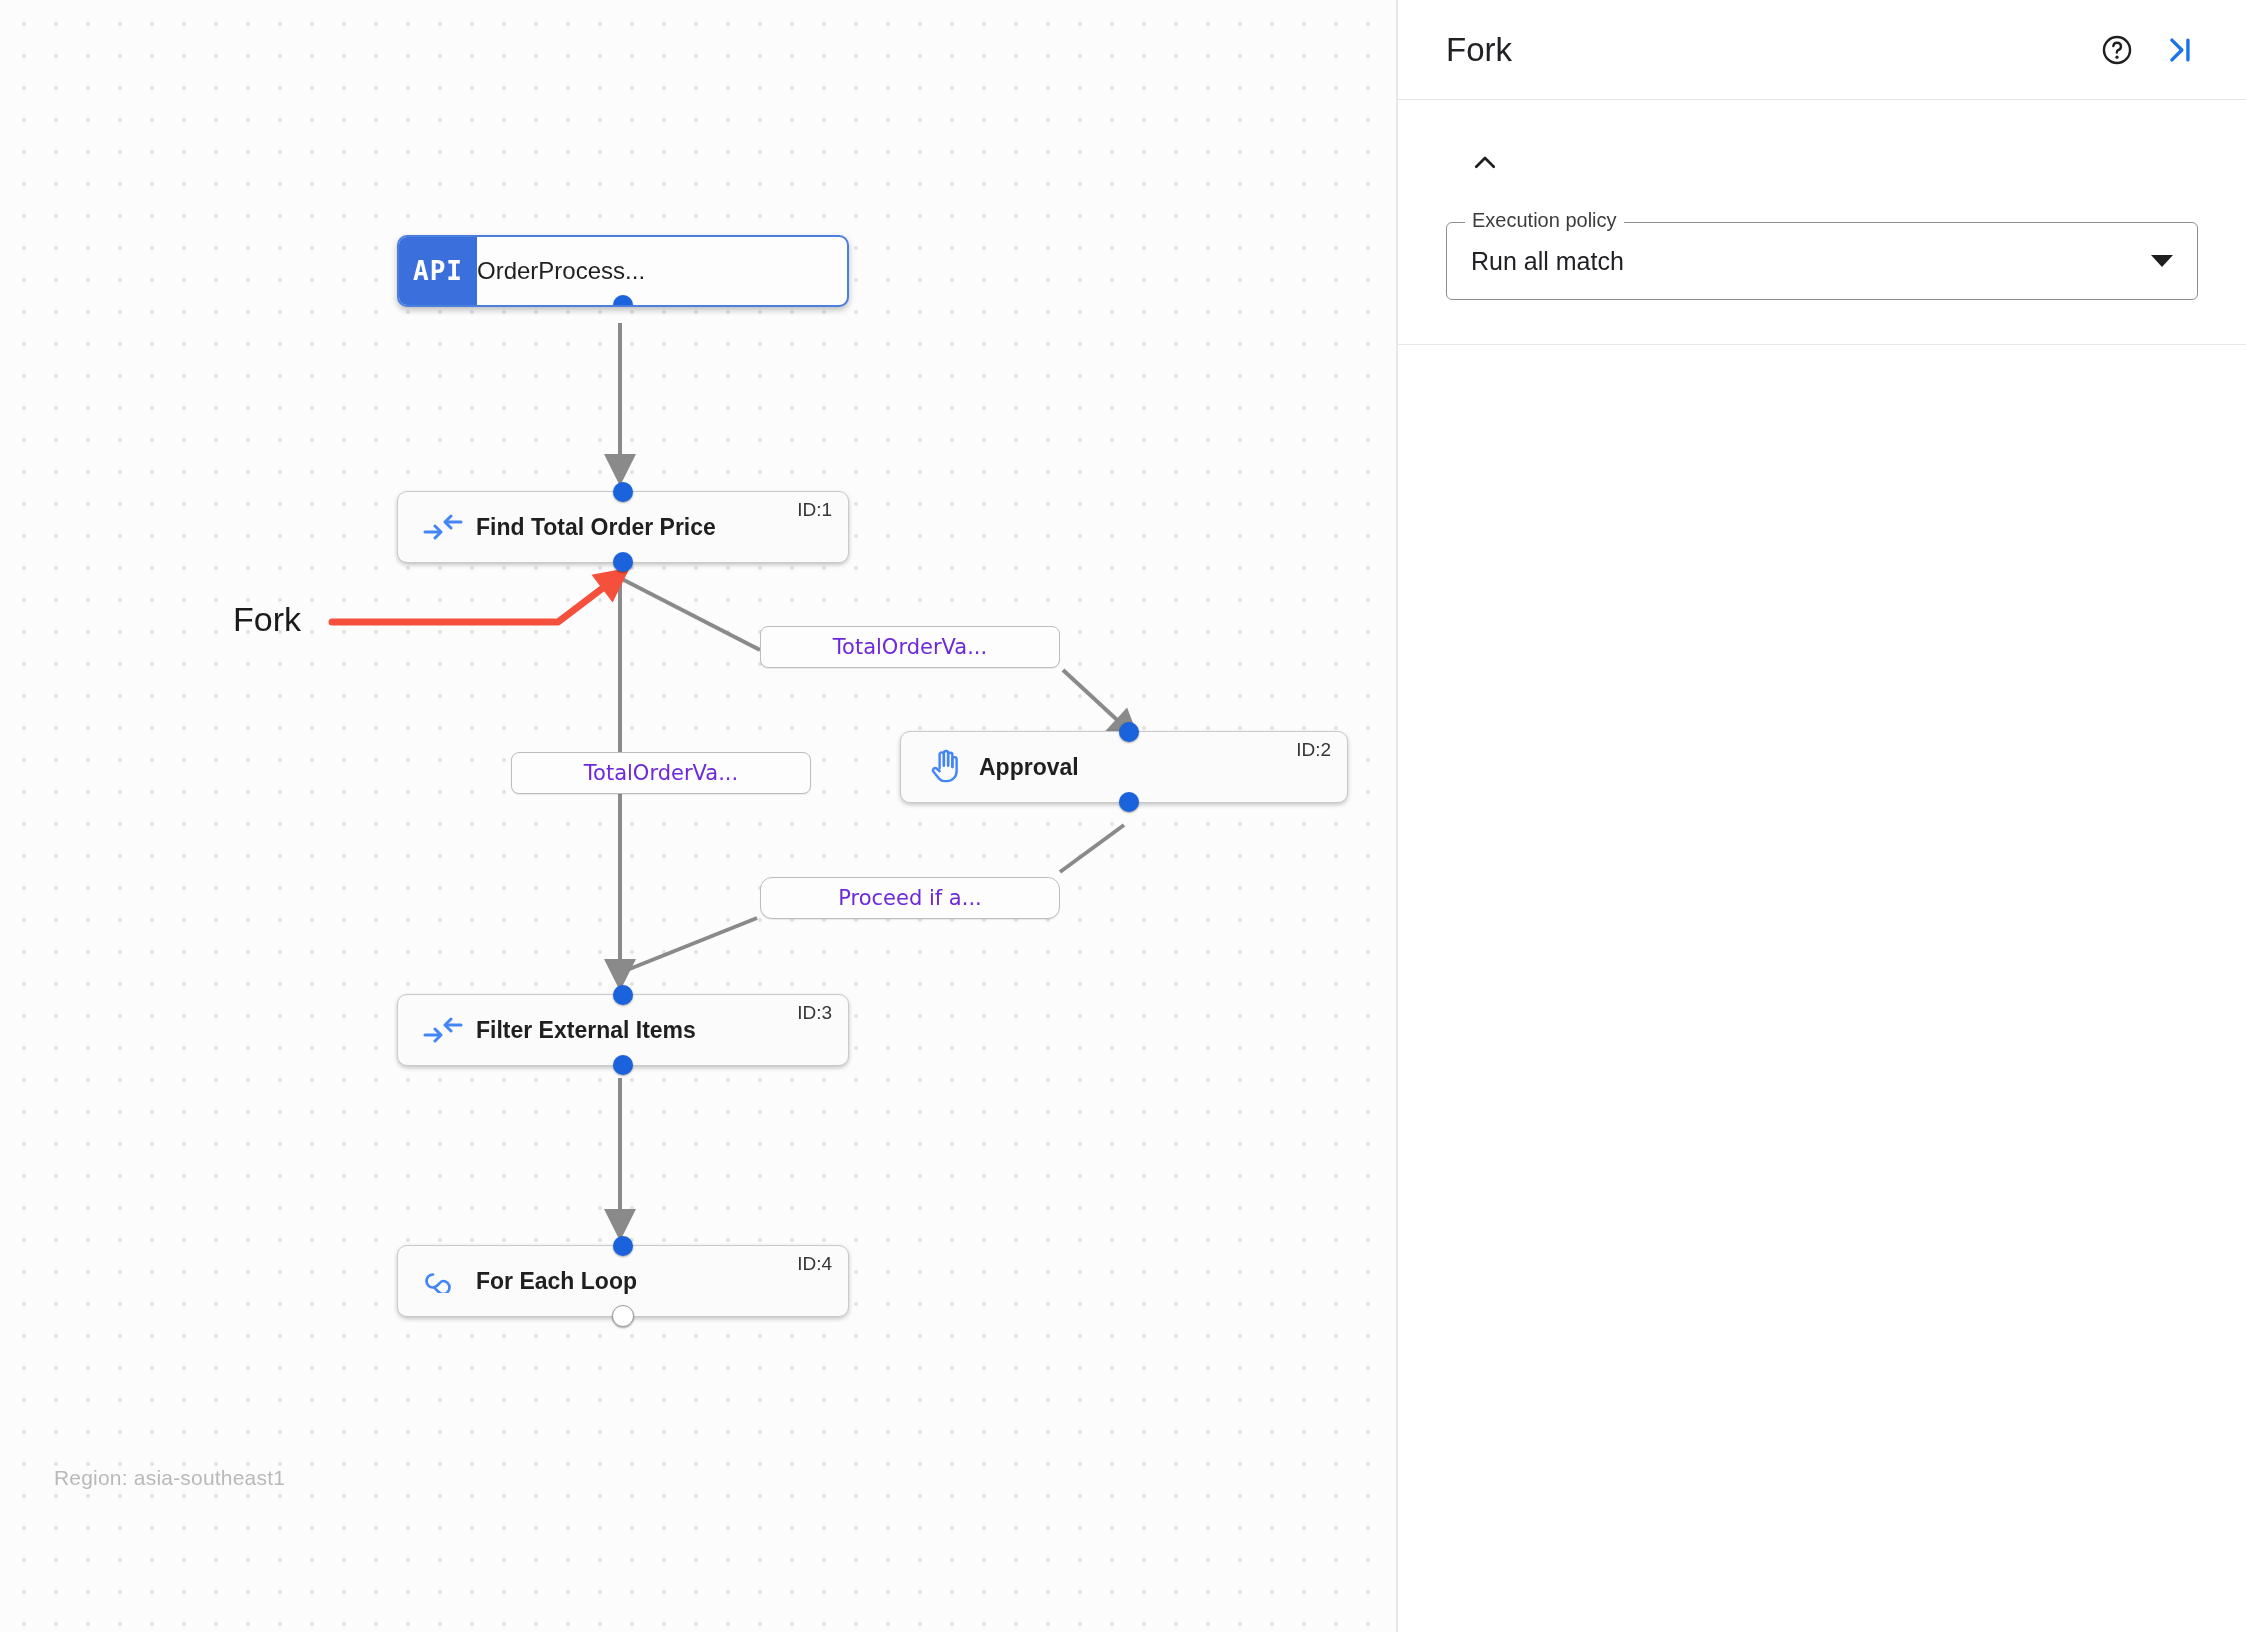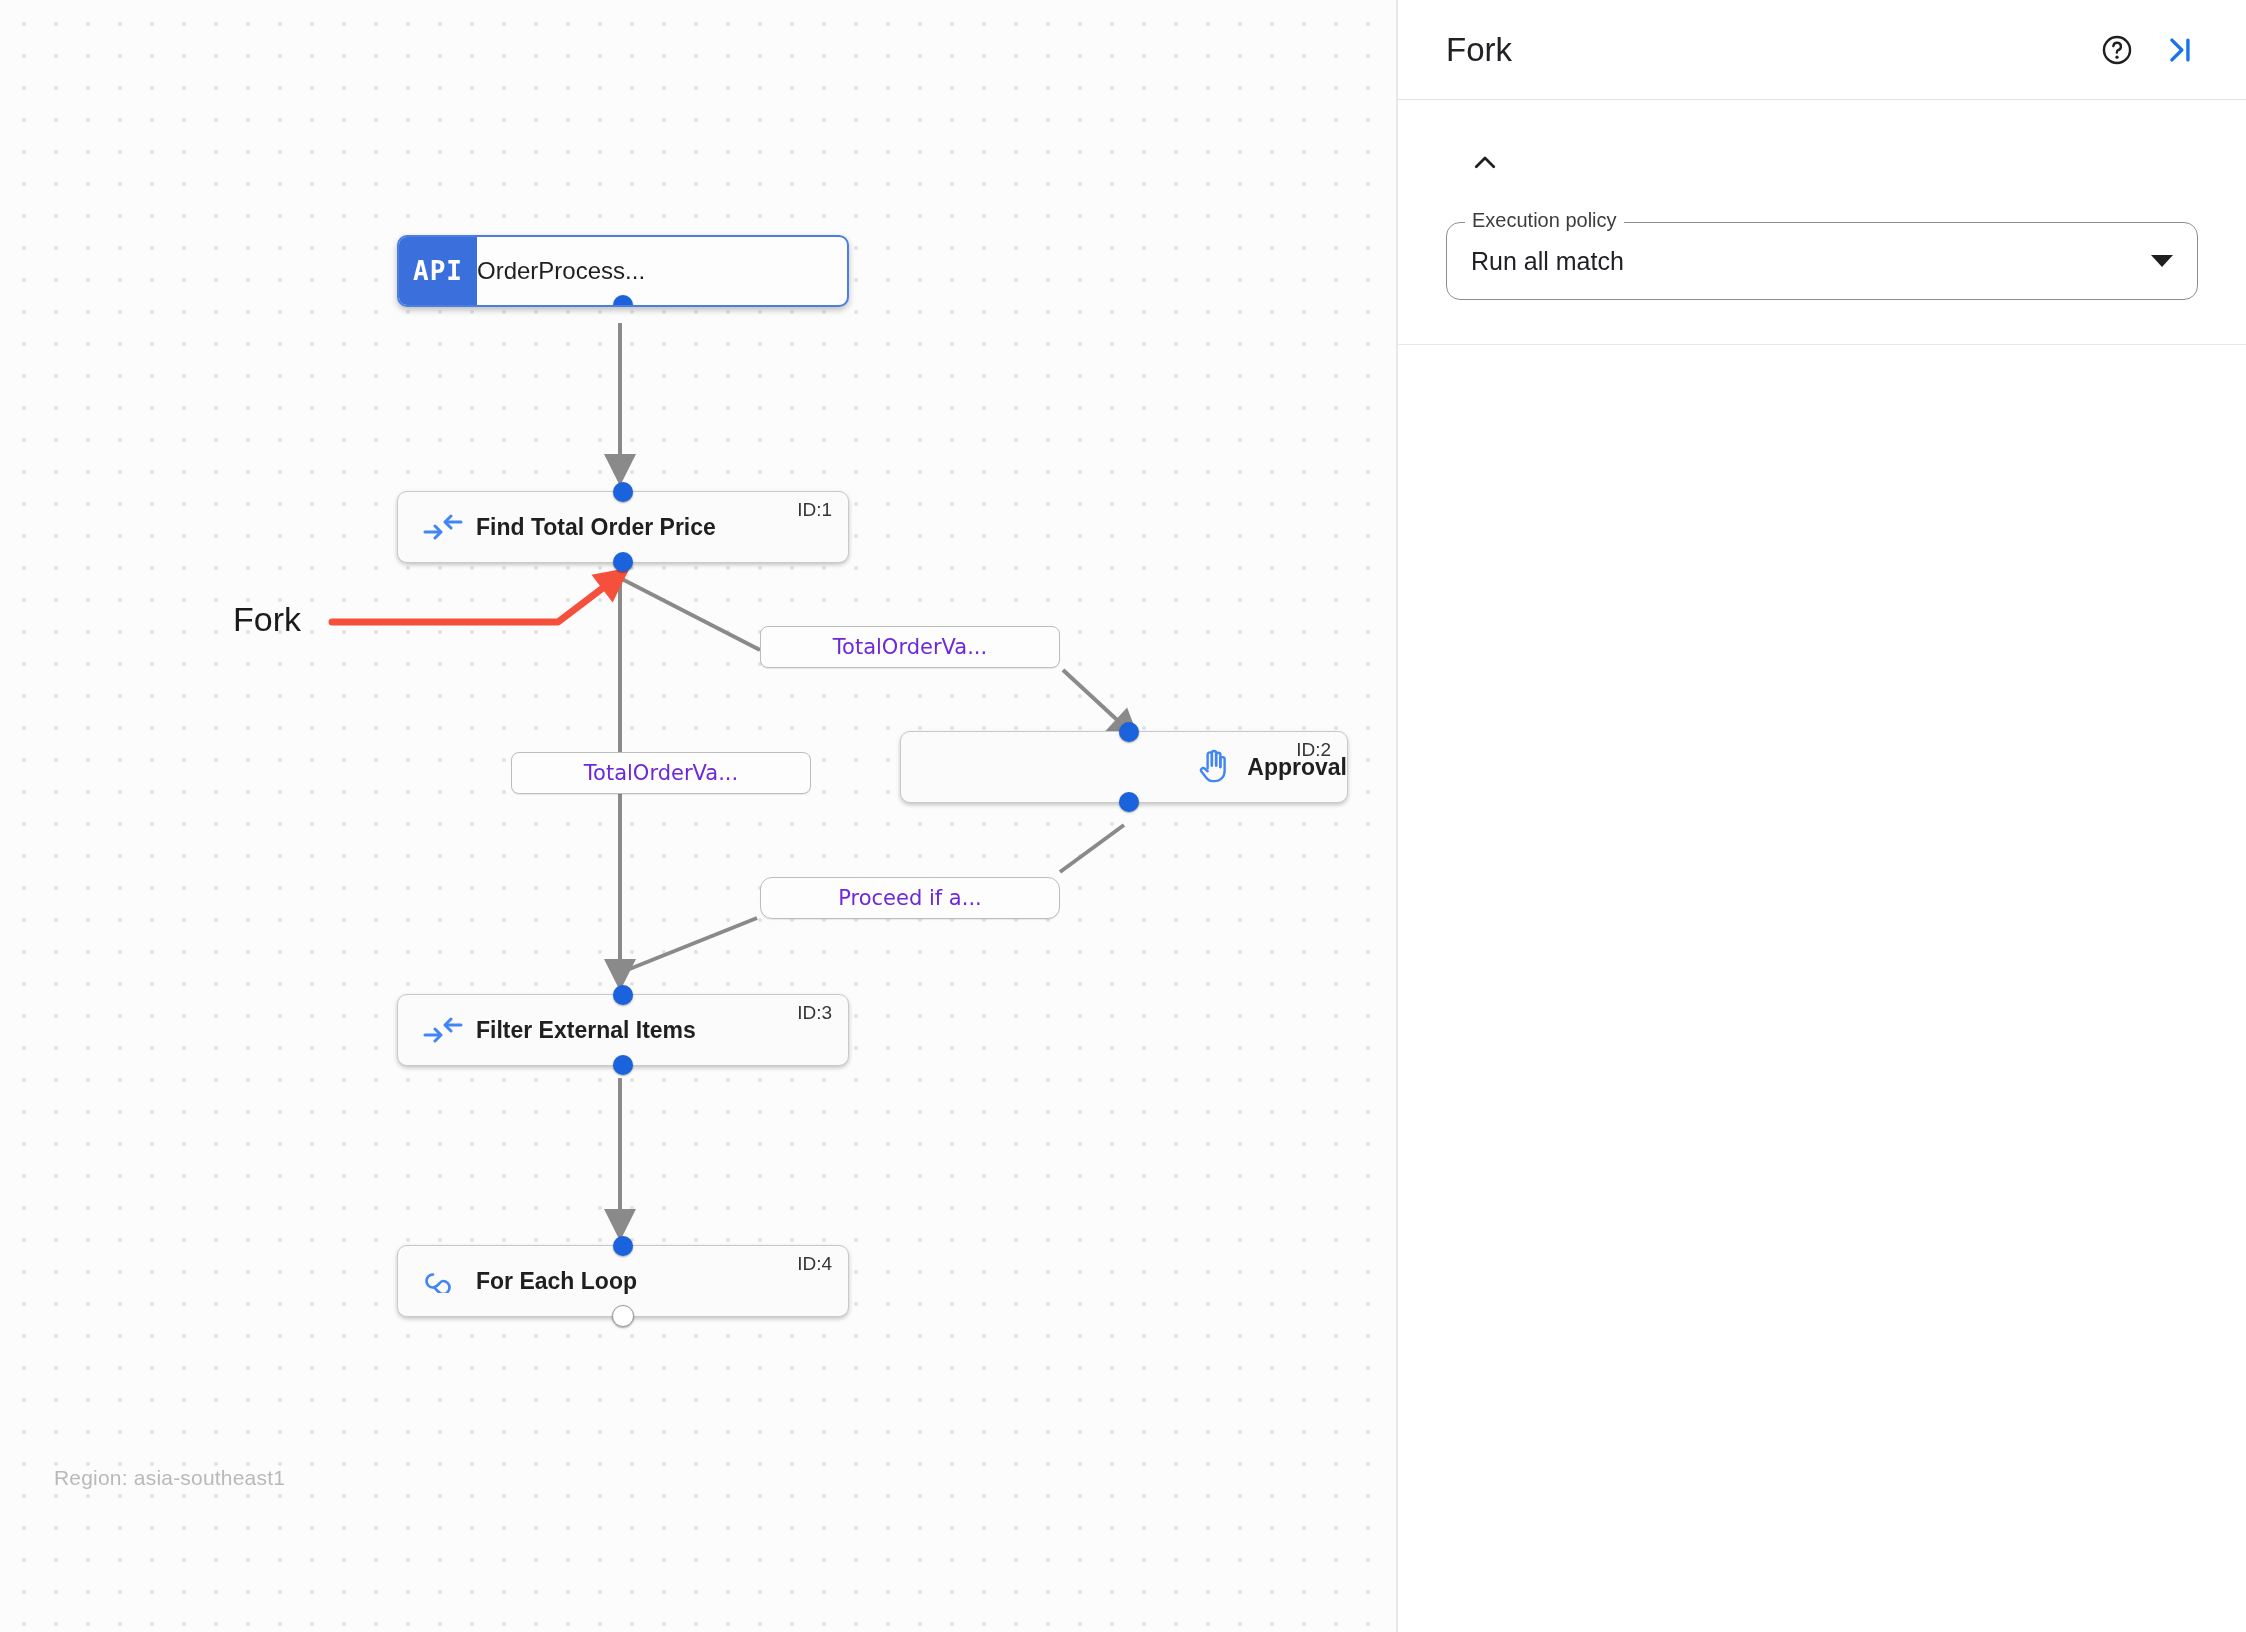--- a/index.html
+++ b/index.html
@@ -202,21 +202,21 @@
     font-size: 25px;
     font-weight: 700;
     color: #202124;
     flex: 1 1 auto;
   }
   .field {
     position: relative;
     box-sizing: border-box;
     height: 78px;
     border: 1px solid #8d8d8d;
-    border-radius: 14px;
+    border-radius: 6px;
     display: flex;
     align-items: center;
     padding: 0 24px;
     background: #ffffff;
     cursor: pointer;
   }
   .field-legend {
     position: absolute;
     top: -13px;
     left: 18px;
@@ -299,21 +299,21 @@
             <polyline points="28,2 22,8 28,14"></polyline>
           </g>
         </svg>
       </div>
       <div class="node-label">Find Total Order Price</div>
       <div class="node-id">ID:1</div>
       <div class="handle top"></div>
       <div class="handle bottom"></div>
     </div>
 
-    <div class="node" style="left:900px; top:731px; width:448px;justify-content:flex-end;">
+    <div class="node" style="left:900px; top:731px; width:448px;">
       <div class="node-icon">
         <svg width="34" height="38" viewBox="0 0 24 26" xmlns="http://www.w3.org/2000/svg">
           <g fill="none" stroke="#4285f4" stroke-width="1.7" stroke-linecap="round" stroke-linejoin="round">
             <path d="M7.5,14 V4.2 a1.5,1.5 0 0 1 3,0 V12"></path>
             <path d="M10.5,12 V3.2 a1.5,1.5 0 0 1 3,0 V12"></path>
             <path d="M13.5,12 V4.4 a1.5,1.5 0 0 1 3,0 V13"></path>
             <path d="M16.5,13 V7.5 a1.5,1.5 0 0 1 3,0 v8.5 a7,7 0 0 1 -7,7 h-1.6 a5,5 0 0 1 -3.6,-1.6 L3.2,16.4 a1.6,1.6 0 0 1 2.2,-2.3 L7.5,16"></path>
           </g>
         </svg>
       </div>

